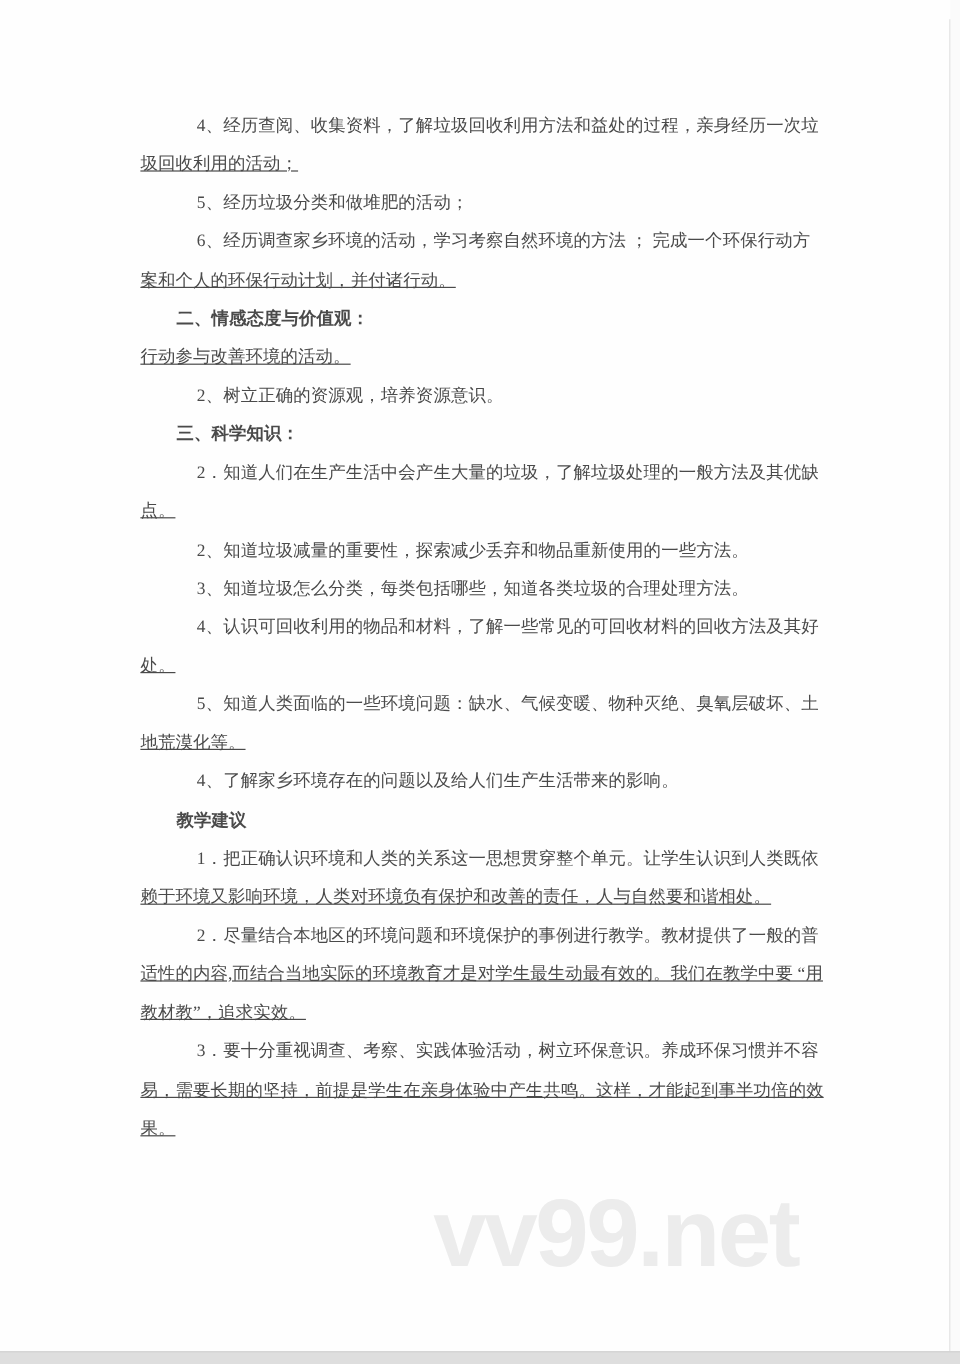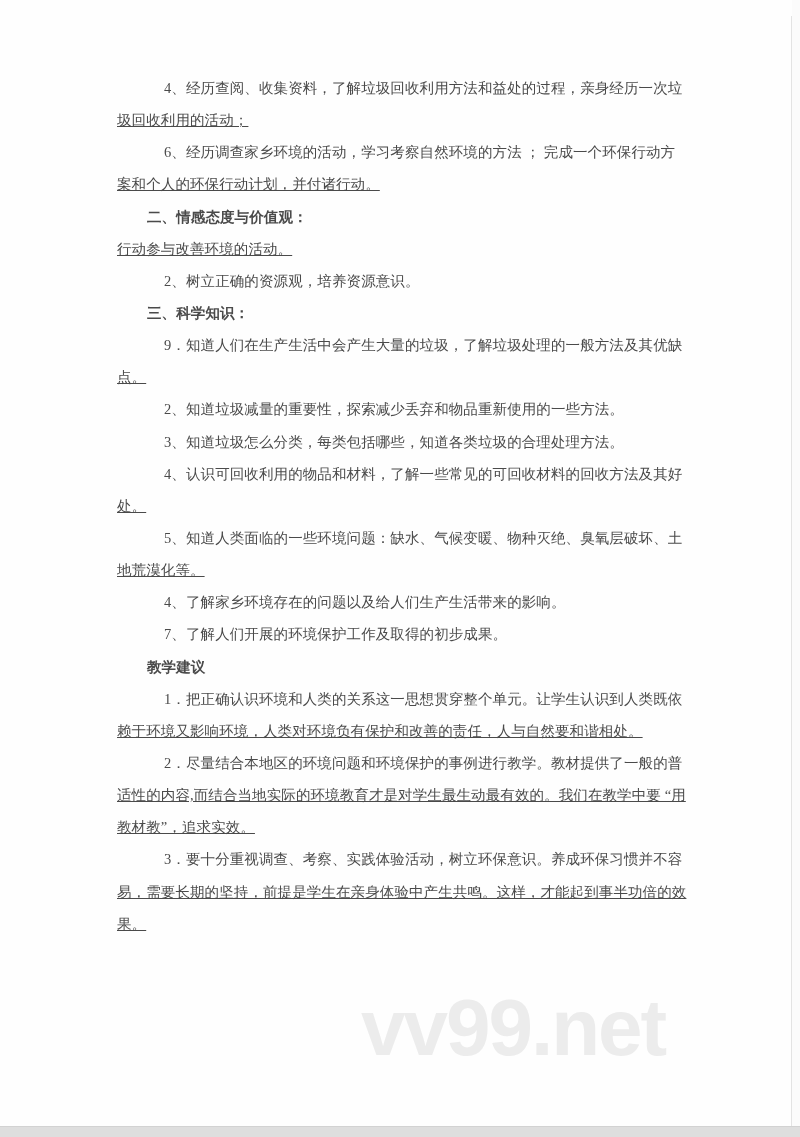--- a/index.html
+++ b/index.html
@@ -12,21 +12,21 @@
     width: 800px;
     height: 1137px;
     overflow: hidden;
     background: var(--page-bg, #fefefe);
     font-family: "Liberation Serif", "DejaVu Serif", serif;
   }
   
   .doc {
     position: absolute;
     left: 117px;
-    top: 72px;
+    top: 89px;
     width: 590px;
     color: var(--text-color, #4a4a4a);
     font-size: 14.5px;
     z-index: 2;
   }
   .line {
     height: 32.15px;
     line-height: 32.15px;
     white-space: nowrap;
     letter-spacing: 0.1px;
@@ -81,36 +81,36 @@
     z-index: 4;
   }
 </style>
 </head>
 <body>
 
 <div class="stage" style="--page-bg: #fefefe; --text-color: #4a4a4a; --watermark-color: #ececec; --edge-line-color: #e3e3e3; --bottom-bar-color: #dedede;">
   <div class="doc">
       <div class="line indent-item">4、经历查阅、收集资料，了解垃圾回收利用方法和益处的过程，亲身经历一次垃</div>
       <div class="line indent-none">圾回收利用的活动；</div>
+      <div class="line indent-item">5、经历垃圾分类和做堆肥的活动；</div>
       <div class="line indent-item">6、经历调查家乡环境的活动，学习考察自然环境的方法 ； 完成一个环保行动方</div>
       <div class="line indent-none">案和个人的环保行动计划，并付诸行动。</div>
       <div class="line indent-heading">二、情感态度与价值观：</div>
       <div class="line indent-none">行动参与改善环境的活动。</div>
       <div class="line indent-item">2、树立正确的资源观，培养资源意识。</div>
       <div class="line indent-heading">三、科学知识：</div>
-      <div class="line indent-item">9．知道人们在生产生活中会产生大量的垃圾，了解垃圾处理的一般方法及其优缺</div>
+      <div class="line indent-item">2．知道人们在生产生活中会产生大量的垃圾，了解垃圾处理的一般方法及其优缺</div>
       <div class="line indent-none">点。</div>
       <div class="line indent-item">2、知道垃圾减量的重要性，探索减少丢弃和物品重新使用的一些方法。</div>
       <div class="line indent-item">3、知道垃圾怎么分类，每类包括哪些，知道各类垃圾的合理处理方法。</div>
       <div class="line indent-item">4、认识可回收利用的物品和材料，了解一些常见的可回收材料的回收方法及其好</div>
       <div class="line indent-none">处。</div>
       <div class="line indent-item">5、知道人类面临的一些环境问题：缺水、气候变暖、物种灭绝、臭氧层破坏、土</div>
       <div class="line indent-none">地荒漠化等。</div>
       <div class="line indent-item">4、了解家乡环境存在的问题以及给人们生产生活带来的影响。</div>
-      <div class="line indent-item">7、了解人们开展的环境保护工作及取得的初步成果。</div>
       <div class="line indent-heading">教学建议</div>
       <div class="line indent-item">1．把正确认识环境和人类的关系这一思想贯穿整个单元。让学生认识到人类既依</div>
       <div class="line indent-none">赖于环境又影响环境，人类对环境负有保护和改善的责任，人与自然要和谐相处。</div>
       <div class="line indent-item">2．尽量结合本地区的环境问题和环境保护的事例进行教学。教材提供了一般的普</div>
       <div class="line indent-none">适性的内容,而结合当地实际的环境教育才是对学生最生动最有效的。我们在教学中要 “用</div>
       <div class="line indent-none">教材教”，追求实效。</div>
       <div class="line indent-item">3．要十分重视调查、考察、实践体验活动，树立环保意识。养成环保习惯并不容</div>
       <div class="line indent-none">易，需要长期的坚持，前提是学生在亲身体验中产生共鸣。这样，才能起到事半功倍的效</div>
       <div class="line indent-none">果。</div>
     </div>

